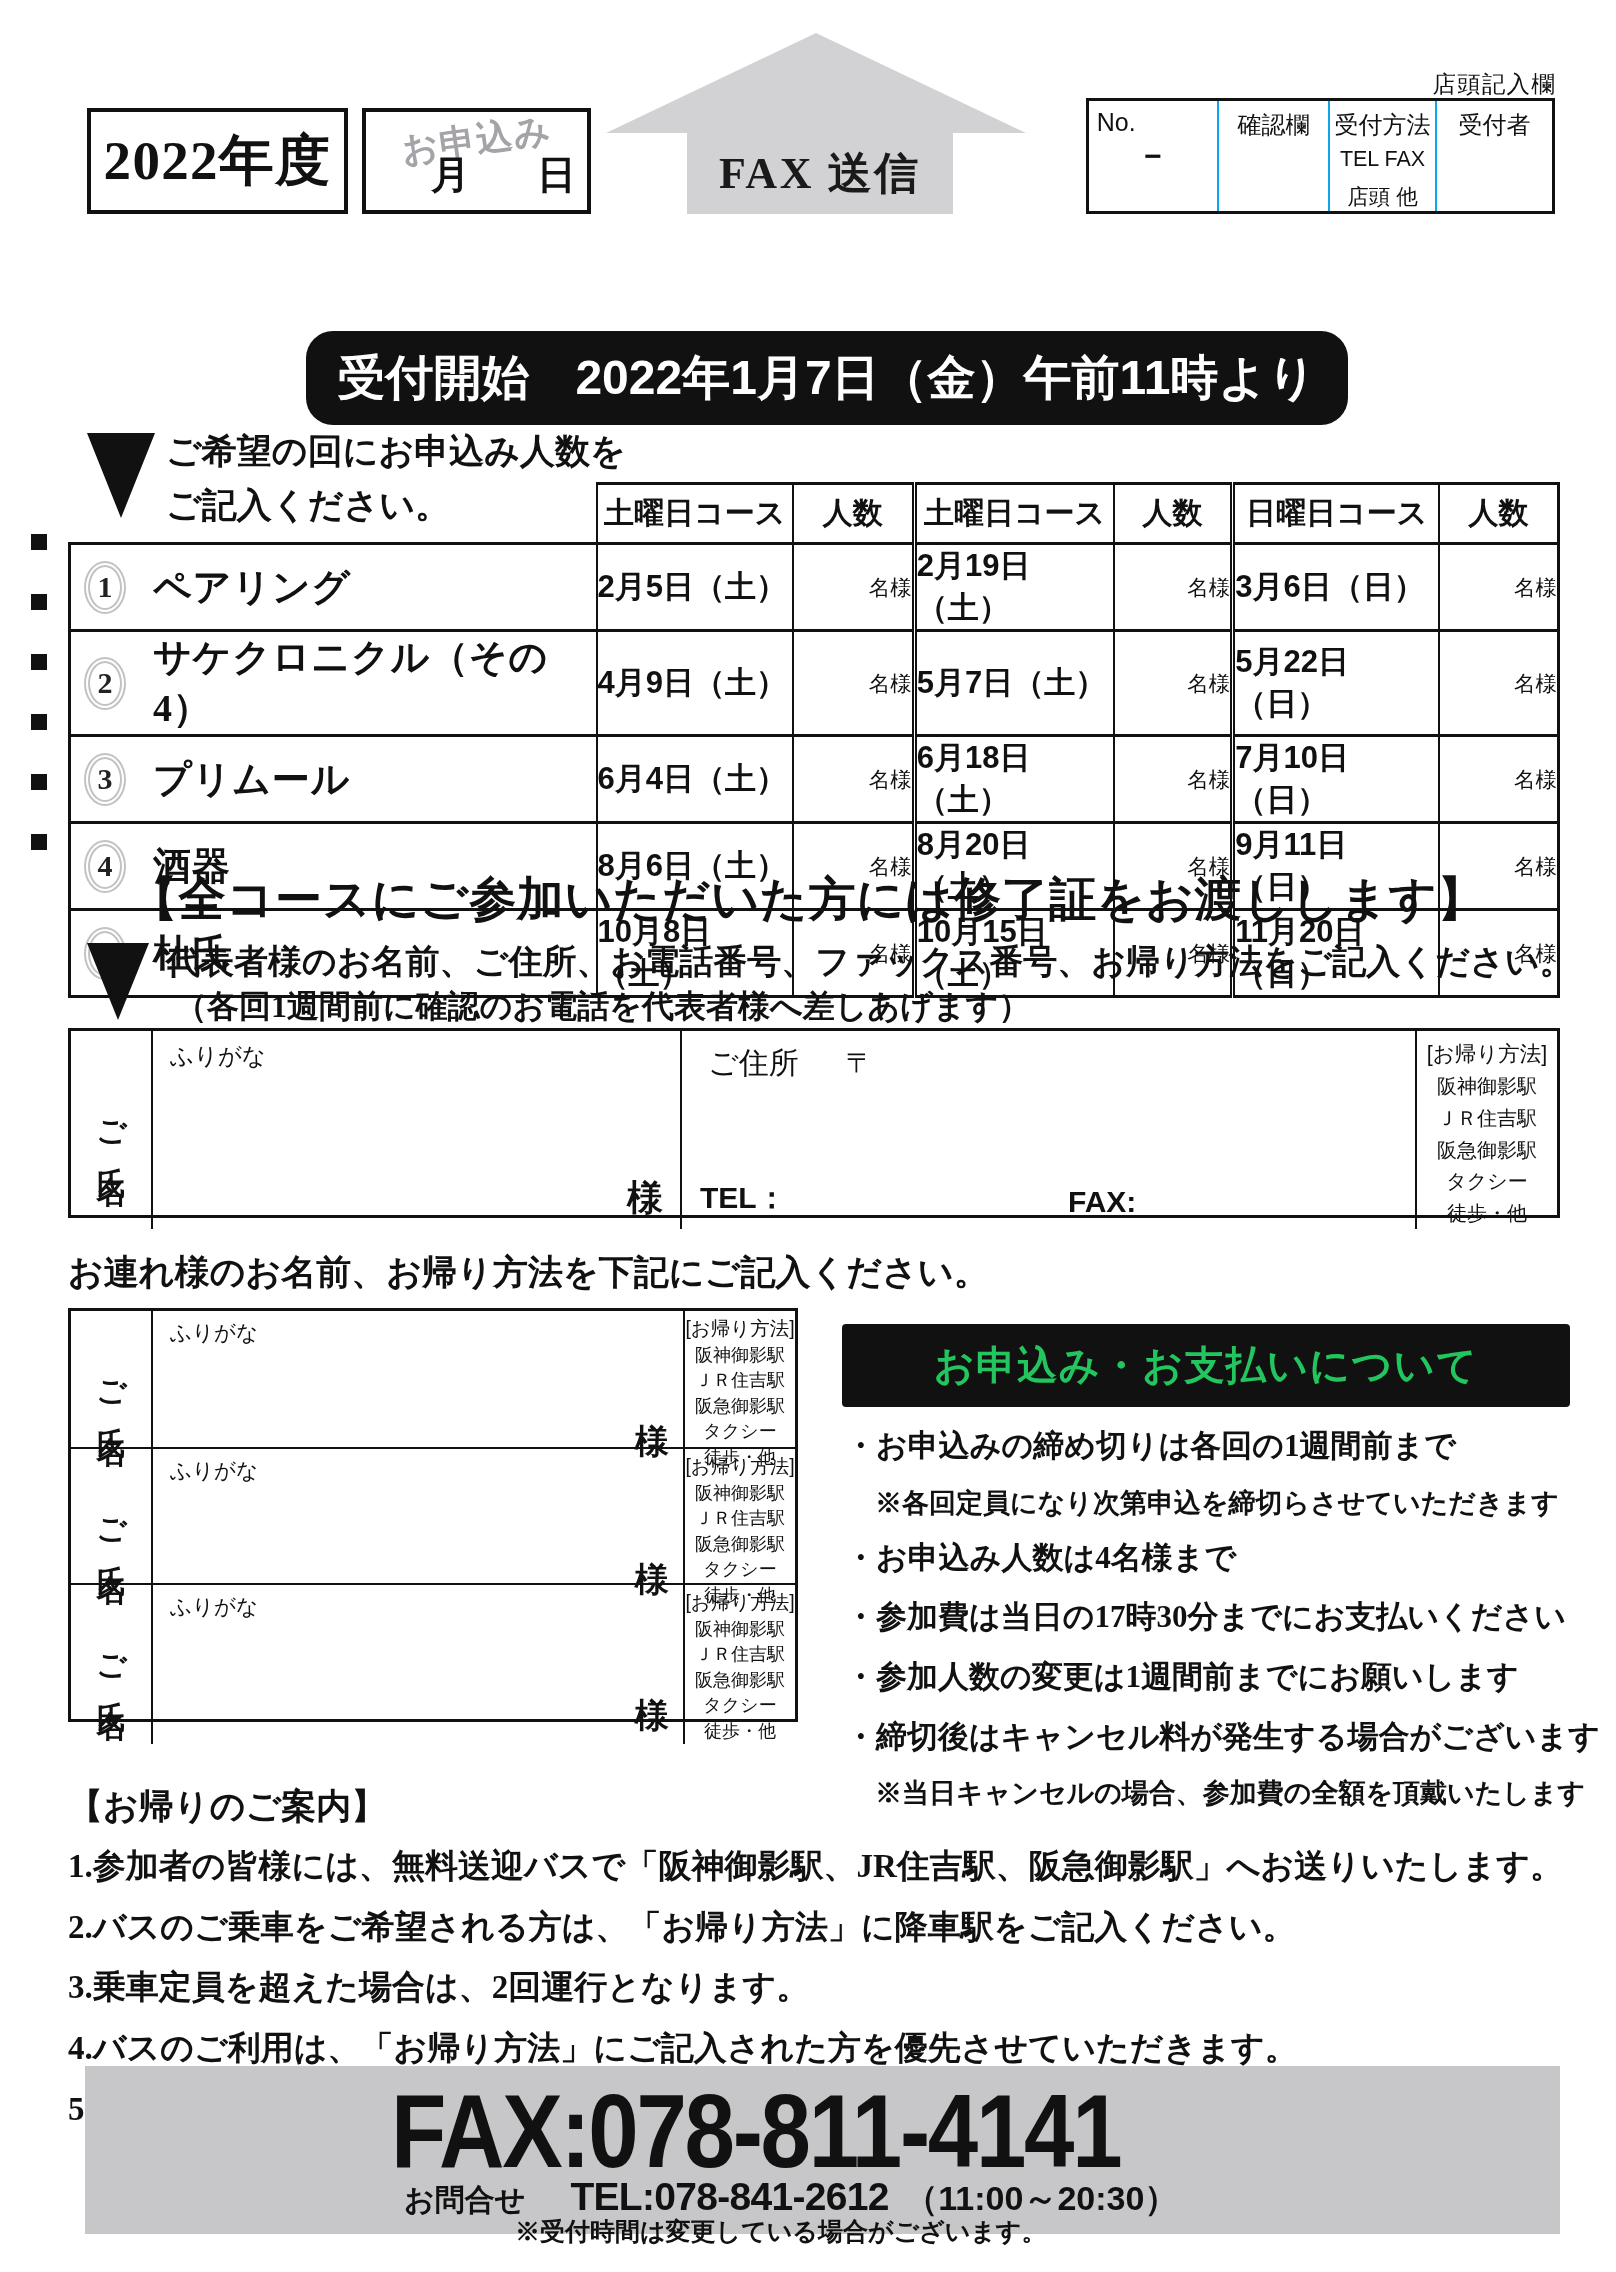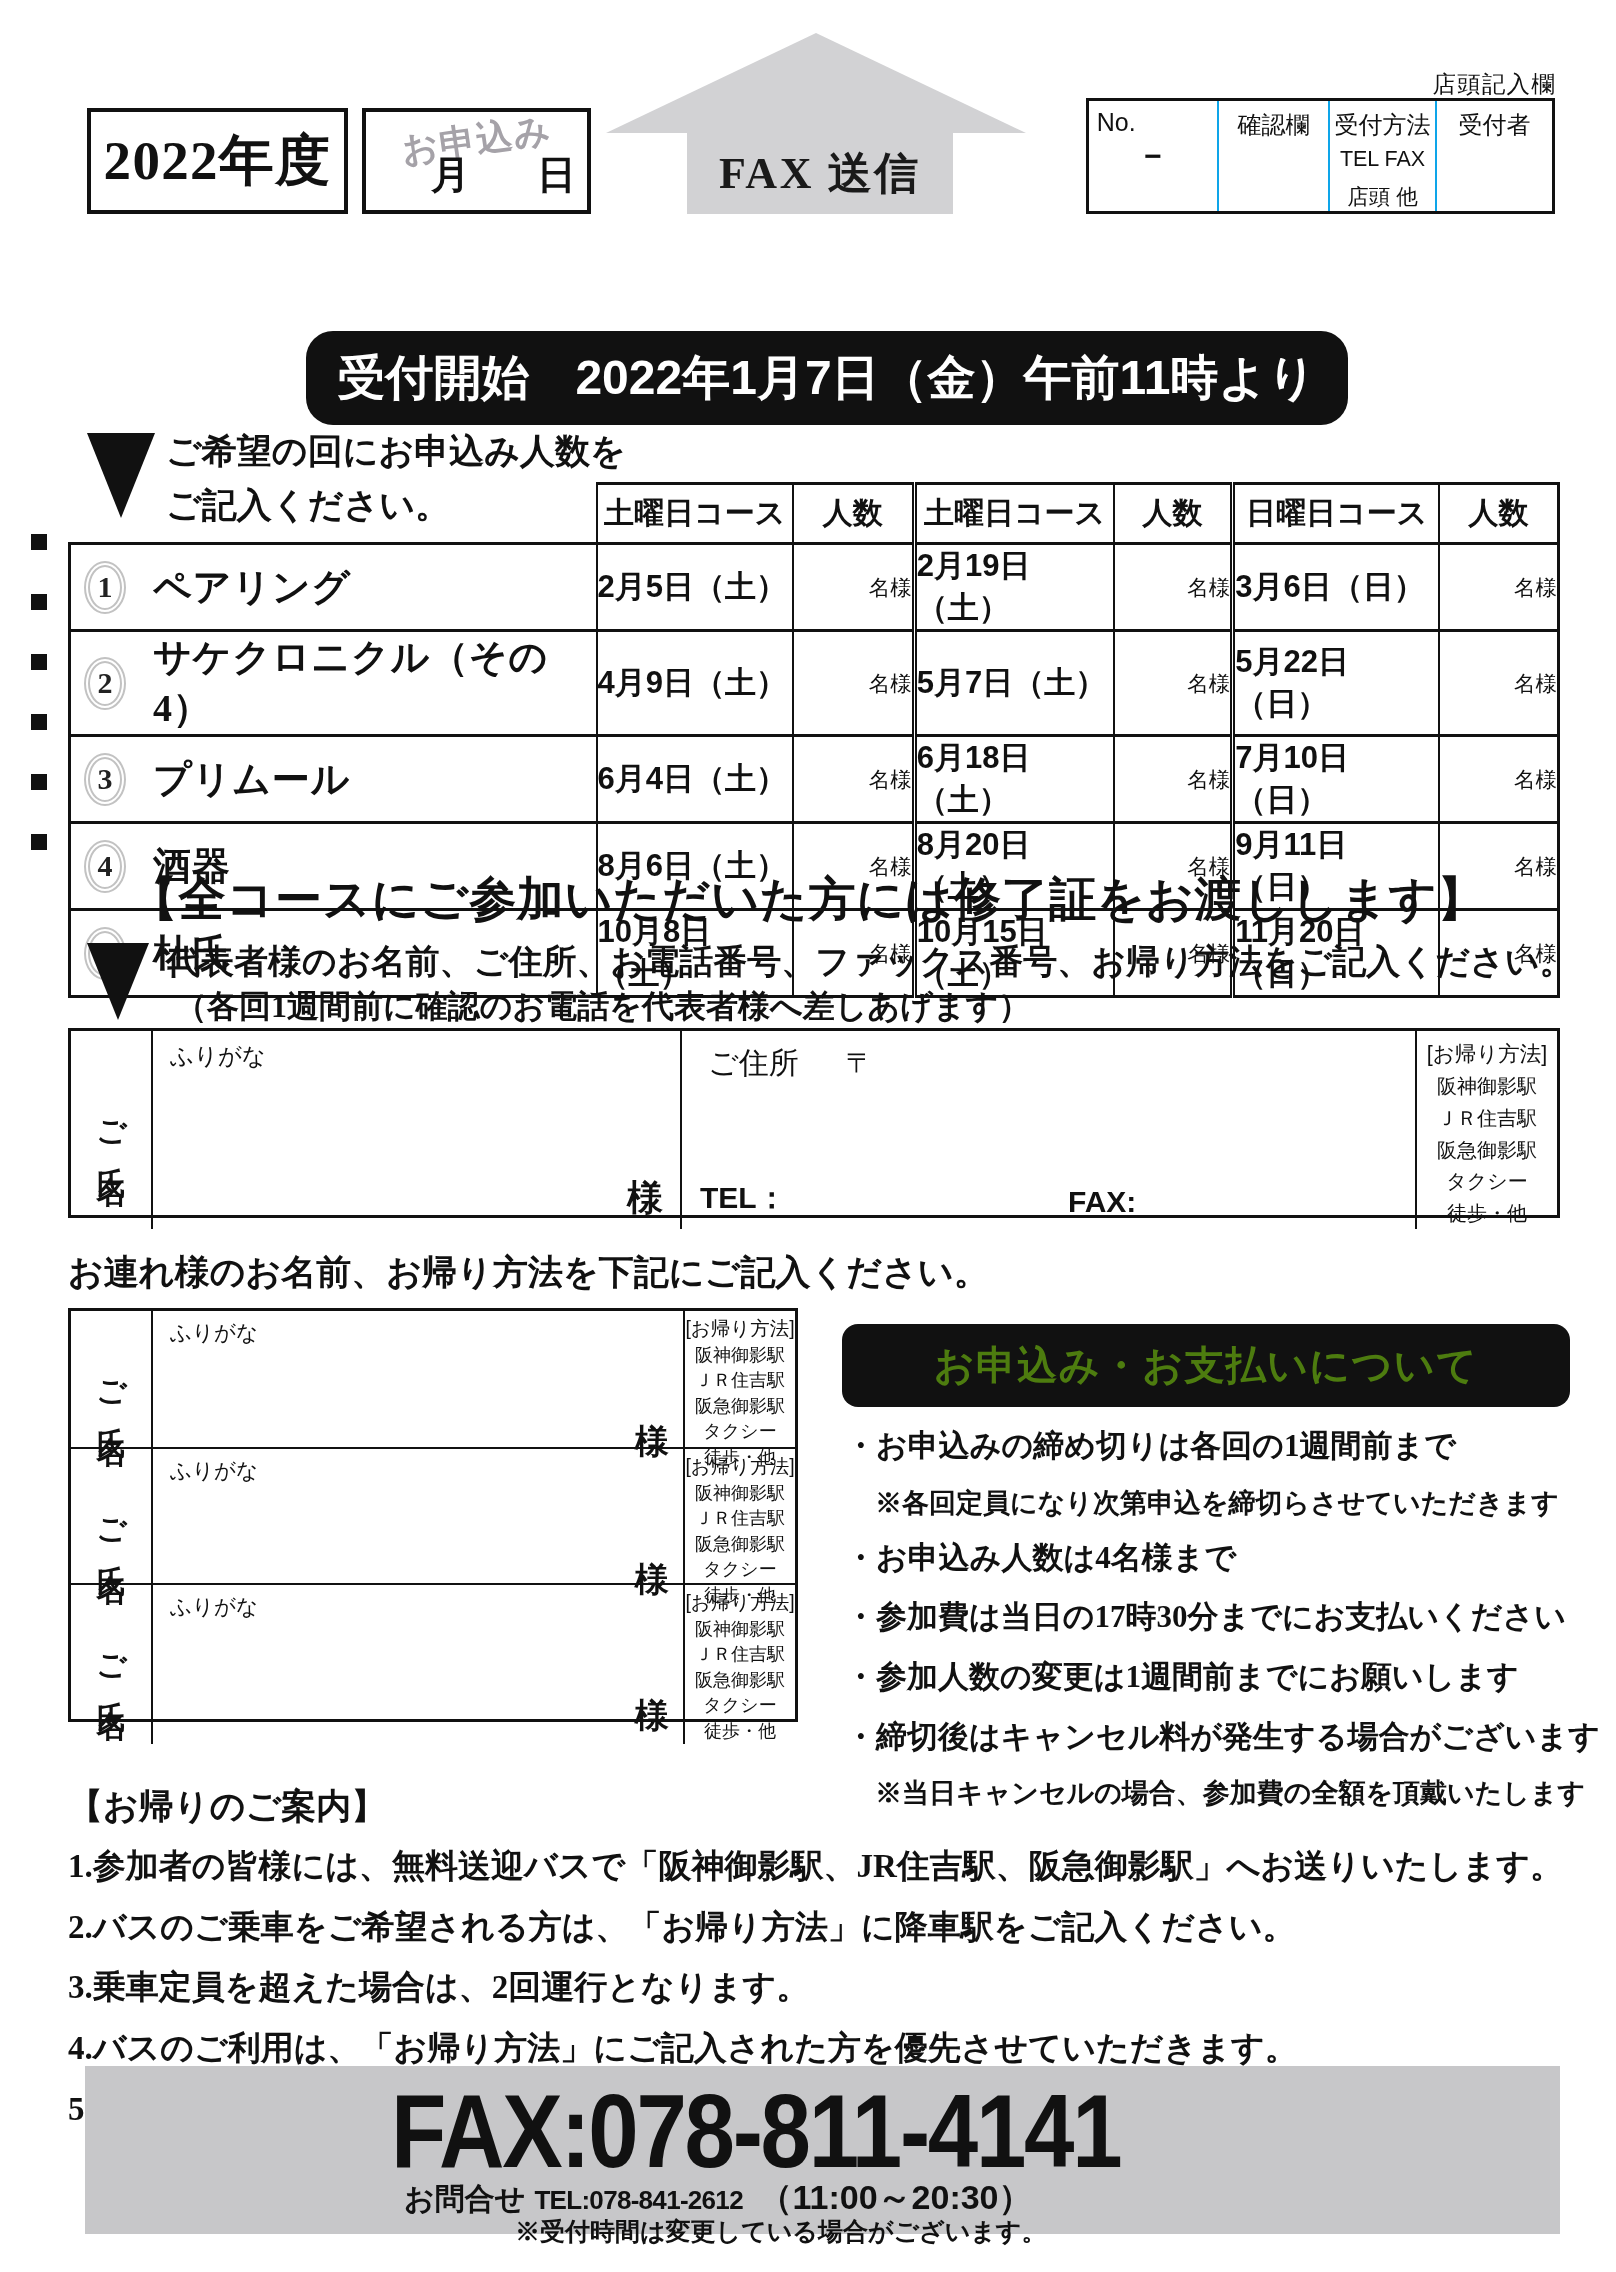--- a/index.html
+++ b/index.html
@@ -145,41 +145,41 @@
   .comp-box { position:relative; height:136px; display:grid; grid-template-columns:80px 532px auto; border-top:2.6px solid #111; }
   .comp-box:first-child { border-top:none; }
   .comp-box .furigana { font-size:21.5px; top:6.5px; }
   .comp-box .sama-big { font-size:34px; right:14.3px; bottom:5.2px; }
   .comp-ret { text-align:center; padding-top:3.9px; font-size:18px; line-height:1.42; }
   .comp-ret .ret-title { font-size:19.5px; }
 
   
   .pay-banner {
     position:absolute; left:842px; top:1324px; width:728px; height:83px;
-    background:#111; border-radius:16px; color:#4d7c0f; display:flex; align-items:center;
+    background:#111; border-radius:4px; color:#22c55e; display:flex; align-items:center;
     justify-content:center; font-size:40px; font-weight:bold; letter-spacing:1.3px;
   }
   .pay-list { position:absolute; left:845px; top:1425px; width:772px; font-family:"Liberation Serif", serif; }
   .p-item { font-size:31px; font-weight:bold; margin-bottom:17.6px; white-space:nowrap; }
   .p-note { font-size:27px; font-weight:bold; padding-left:30px; margin-bottom:16.3px; white-space:nowrap; }
 
   
   .guide { position:absolute; left:68px; top:1783px; width:1511px; font-family:"Liberation Serif", serif; }
   .guide-title { font-size:35px; font-weight:bold; margin-bottom:14.3px; }
   .guide-item { font-size:33px; font-weight:600; margin-bottom:15.6px; white-space:nowrap; }
 
   
   .footer-band { position:absolute; left:85px; top:2066px; width:1475px; height:168px; background:#c7c7c9; }
   .footer-fax {
     position:absolute; left:306px; top:6.5px; font-size:103px; font-weight:800;
     letter-spacing:-2.6px; transform:scaleX(0.88); transform-origin:left center; white-space:nowrap;
   }
   .footer-contact { position:absolute; left:319px; top:109px; white-space:nowrap; }
   .footer-contact .lbl { font-size:30px; font-weight:bold; margin-right:9px; }
-  .footer-contact .tel { font-size:26px; font-weight:bold; letter-spacing:-0.7px; }
+  .footer-contact .tel { font-size:39px; font-weight:bold; letter-spacing:-0.7px;margin-left:36px; }
   .footer-contact .hrs { font-size:34px; font-weight:bold; margin-left:15.6px; }
   .footer-note { position:absolute; left:430px; top:149px; font-size:25px; font-weight:bold; }
 </style>
 </head>
 <body>
 
 <div id="page">
 
   <div class="year-box">2022年度</div>
 

